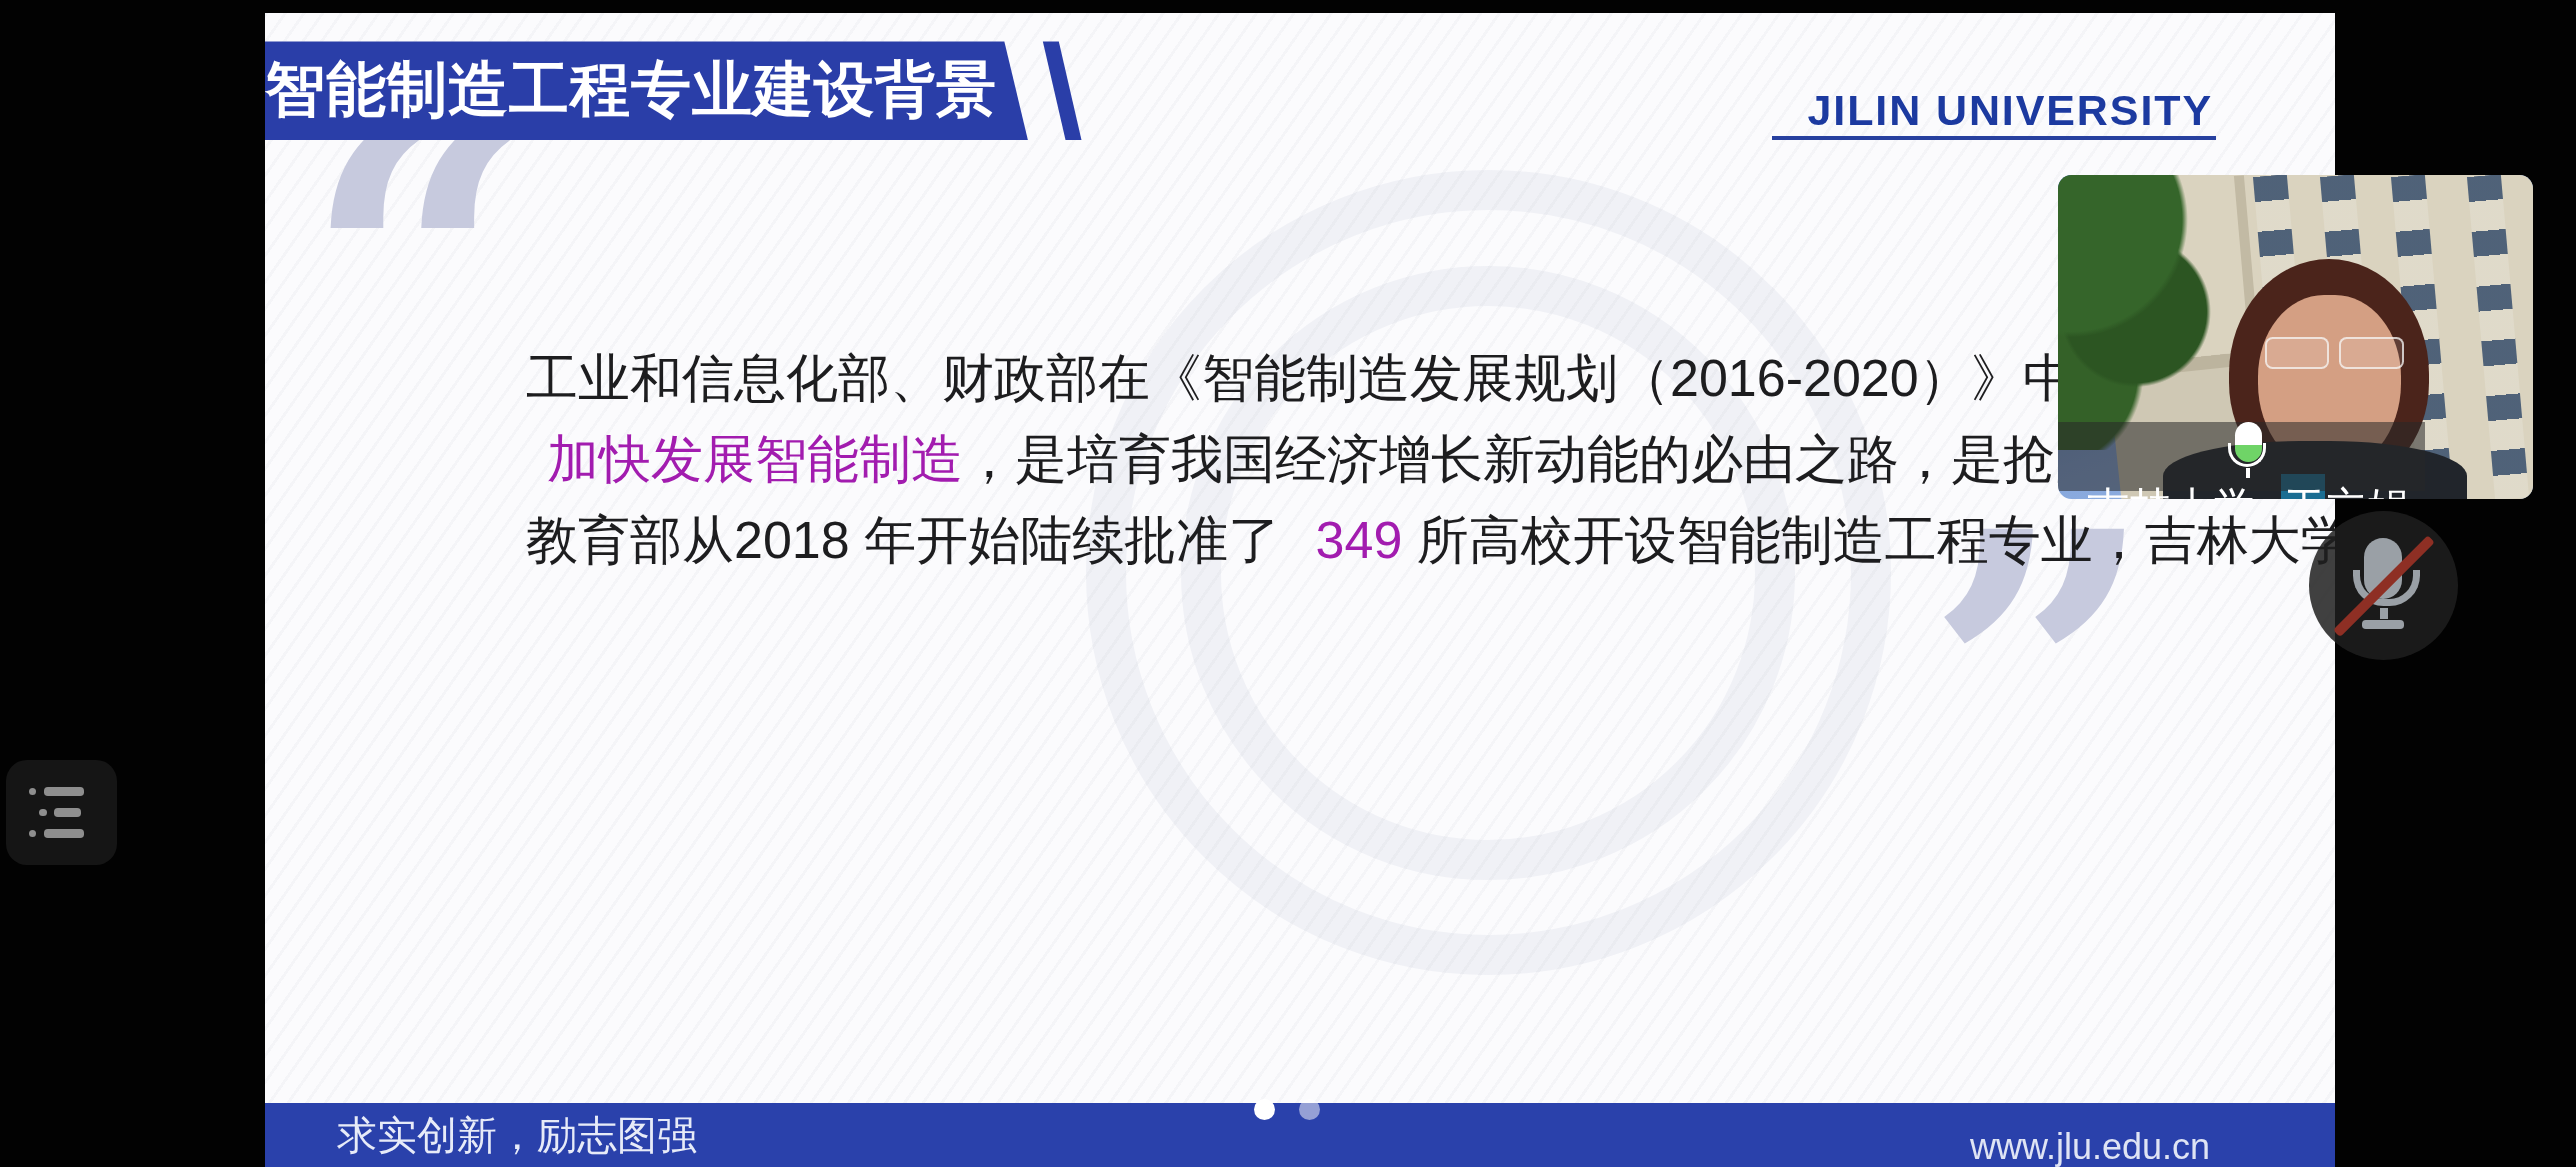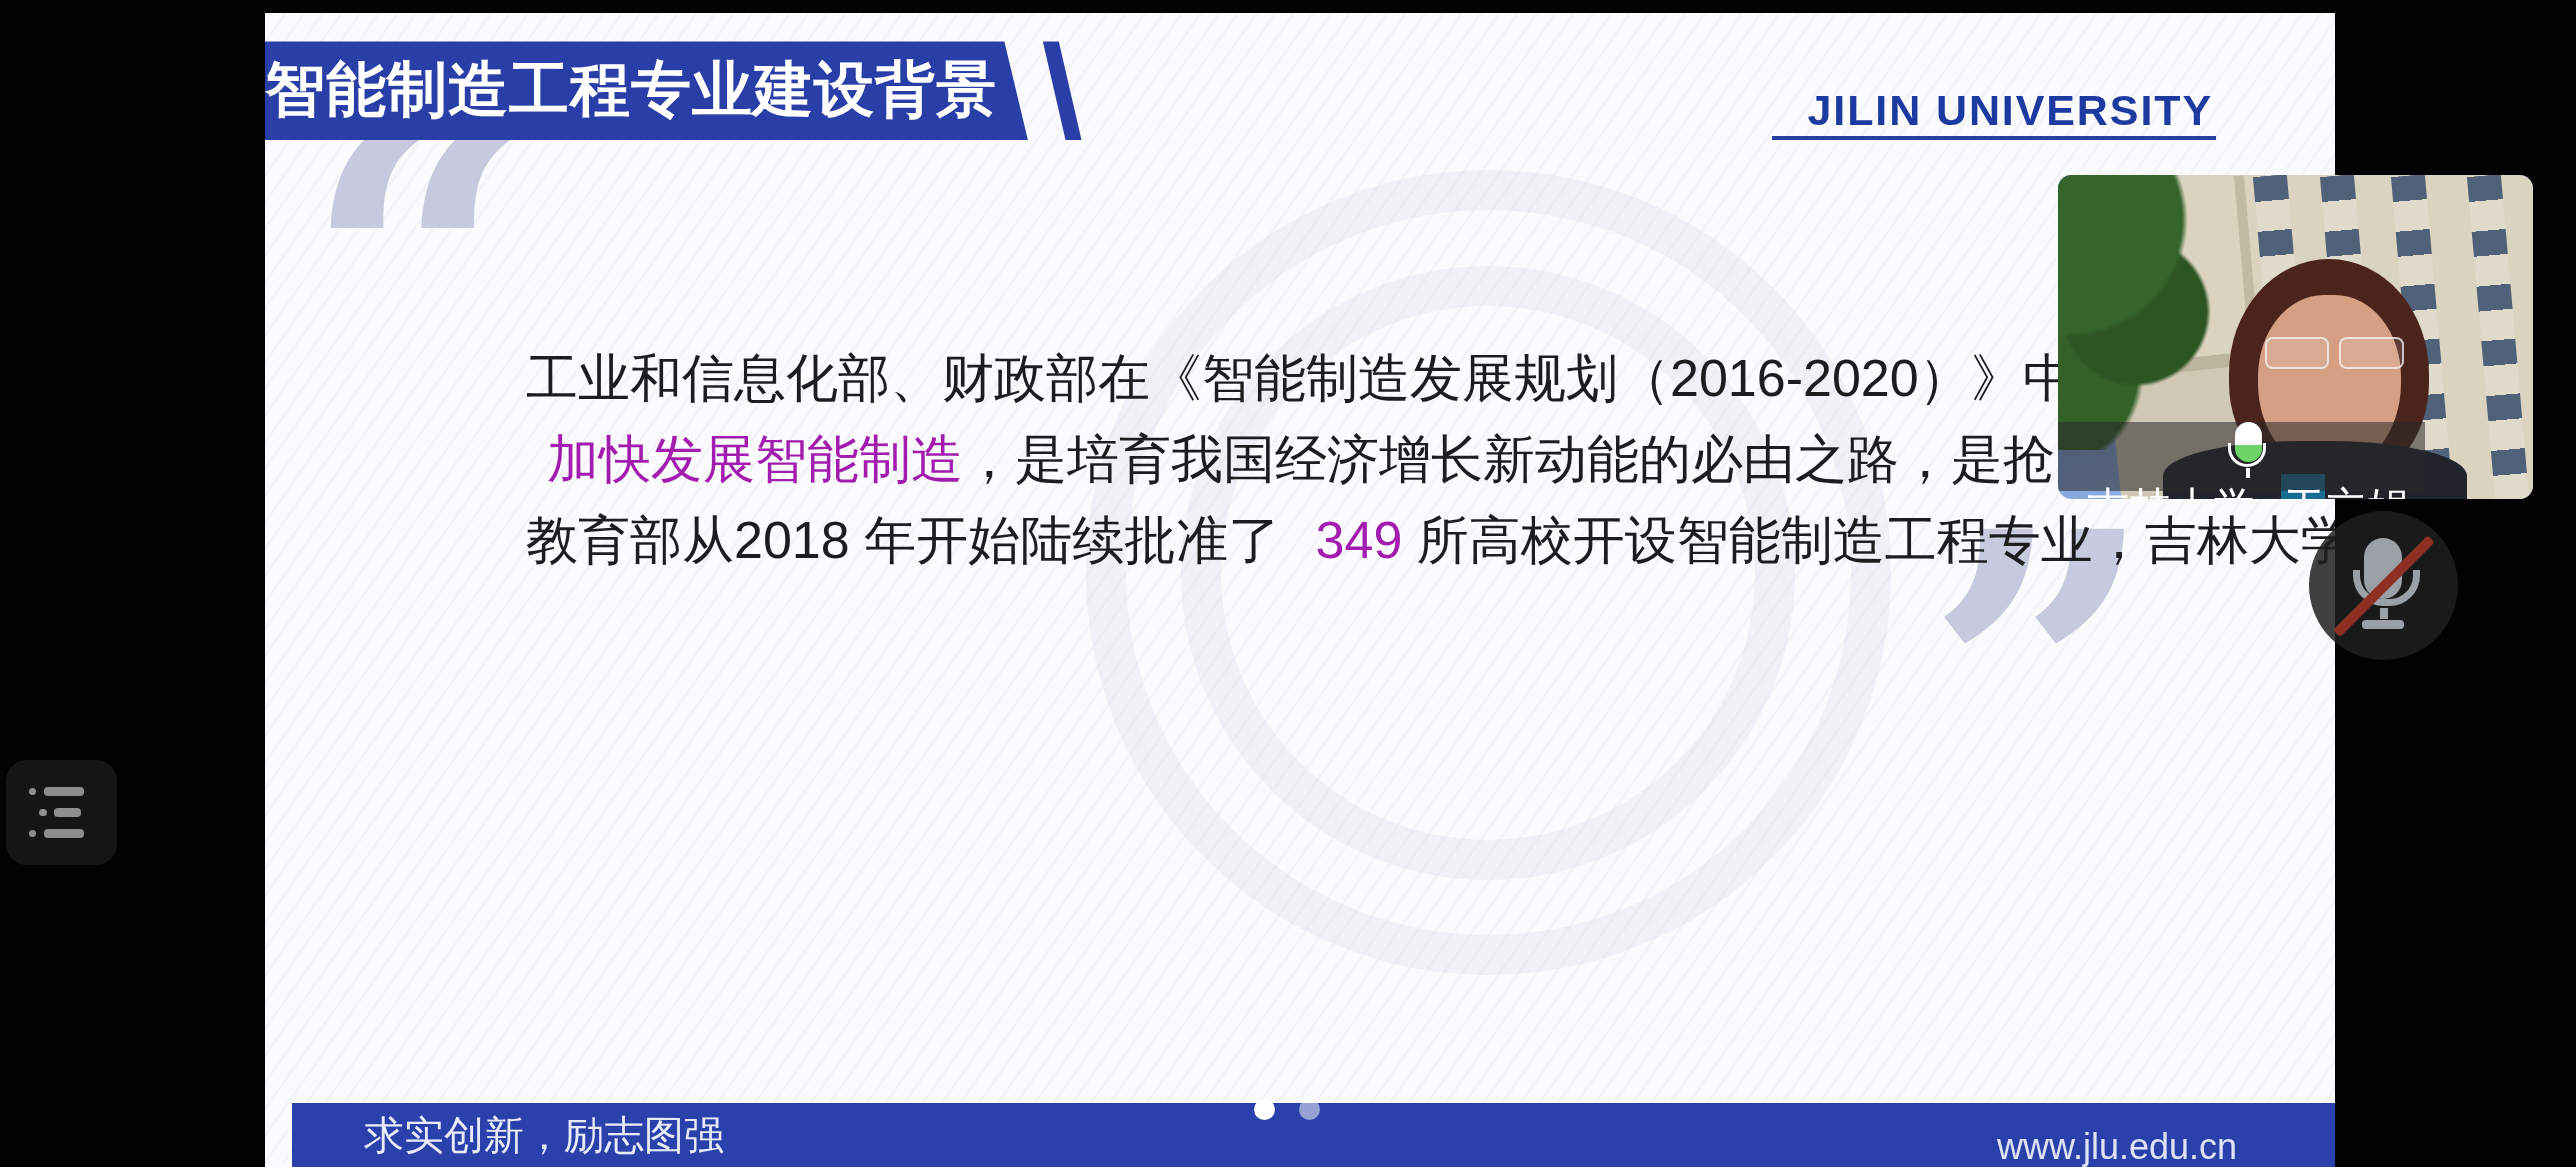--- a/index.html
+++ b/index.html
@@ -29,21 +29,21 @@
          color:#c7cade;line-height:1;z-index:1;}
   .quote.open{left:38px;top:57px;font-size:401px;}
   .quote.close{left:1660px;top:467px;font-size:401px;}
 
   
   .body-text{position:absolute;left:261px;top:325px;z-index:2;}
   .bline{height:81px;line-height:81px;font-size:52px;color:#1d1d1f;white-space:nowrap;}
   .bline .red{color:#a21caf;margin-left:21px;}
 
   
-  .footer{position:absolute;left:0;bottom:0;width:100%;height:64px;background:#2a41ab;z-index:4;margin-left:27px;}
+  .footer{position:absolute;left:0;bottom:0;width:100%;height:64px;background:#2a41ab;z-index:4;}
   .motto{position:absolute;left:72px;top:0;height:64px;line-height:64px;color:#e7ebf8;font-size:40px;white-space:nowrap;}
   .site-url{position:absolute;left:1705px;top:12px;height:64px;line-height:64px;color:#dfe4f4;font-size:36px;white-space:nowrap;}
 
   .dot{position:absolute;width:21px;height:21px;border-radius:50%;z-index:6;}
   .dot.active{left:1254px;top:1099px;background:#ffffff;}
   .dot.inactive{left:1299px;top:1099px;background:rgba(255,255,255,0.5);}
 
   
   .webcam{position:absolute;left:2058px;top:175px;width:475px;height:324px;border-radius:13.4px;
           overflow:hidden;z-index:8;background:linear-gradient(160deg,#3f74cf 0%,#86a7dd 60%,#9db8e0 100%);}

